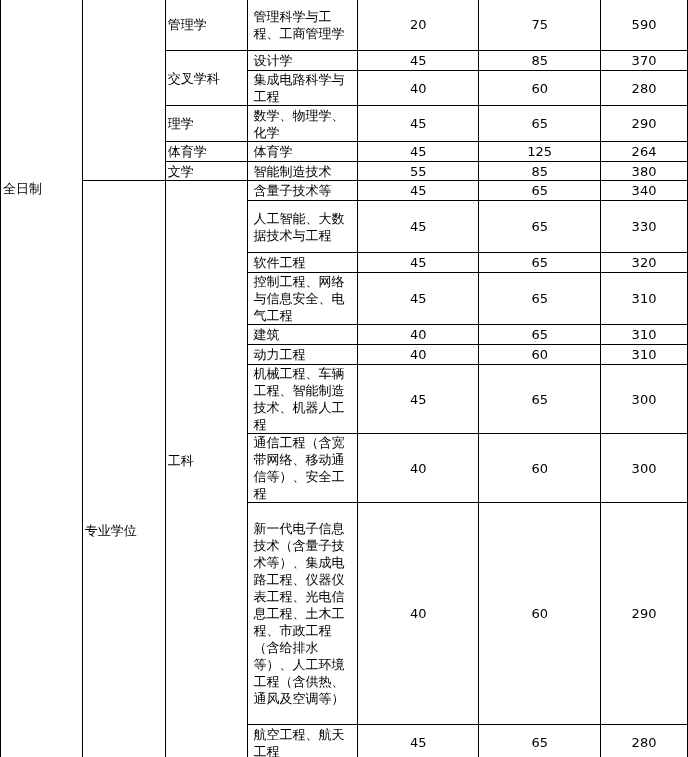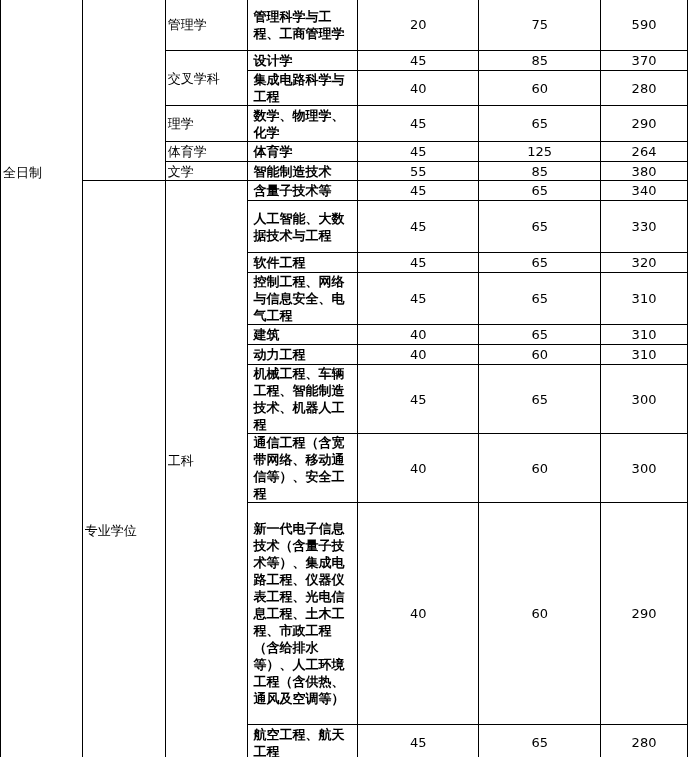--- a/index.html
+++ b/index.html
@@ -12,21 +12,21 @@
     font-size: 13px;
     color:#000;
   }
   td {
     border: 1px solid #000;
     padding: 0 2px;
     vertical-align: middle;
     line-height: 17px;
   }
   td.c { text-align:left; }
-  td.major { padding-left: 6px; padding-right: 2px; word-break: break-all; font-weight: bold; }
+  td.major { padding-left: 6px; padding-right: 2px; word-break: break-all; }
   td.num { text-align:center; }
 </style>
 </head>
 <body>
 
 <div id="wrap">
 <table data-name="score-line-table">
   <colgroup>
     <col style="width:82px">
     <col style="width:83px">
@@ -158,15 +158,15 @@
       <td class="num" data-name="score-100-cell">45</td>
       <td class="num" data-name="score-150-cell">65</td>
       <td class="num" data-name="total-score-cell">280</td>
     </tr>
   </tbody>
 </table>
 </div>
 
 <style>
   
-  td[data-name="study-mode-cell"] { border-bottom: none; vertical-align: bottom; padding-bottom: 0; position: relative; top: 0; }
+  td[data-name="study-mode-cell"] { border-bottom: none; vertical-align: bottom; padding-bottom: 0; position: relative; top: 16px; }
   td[data-name="study-mode-cell-cont"] { border-top: none; }
 </style>
 
 </body></html>

